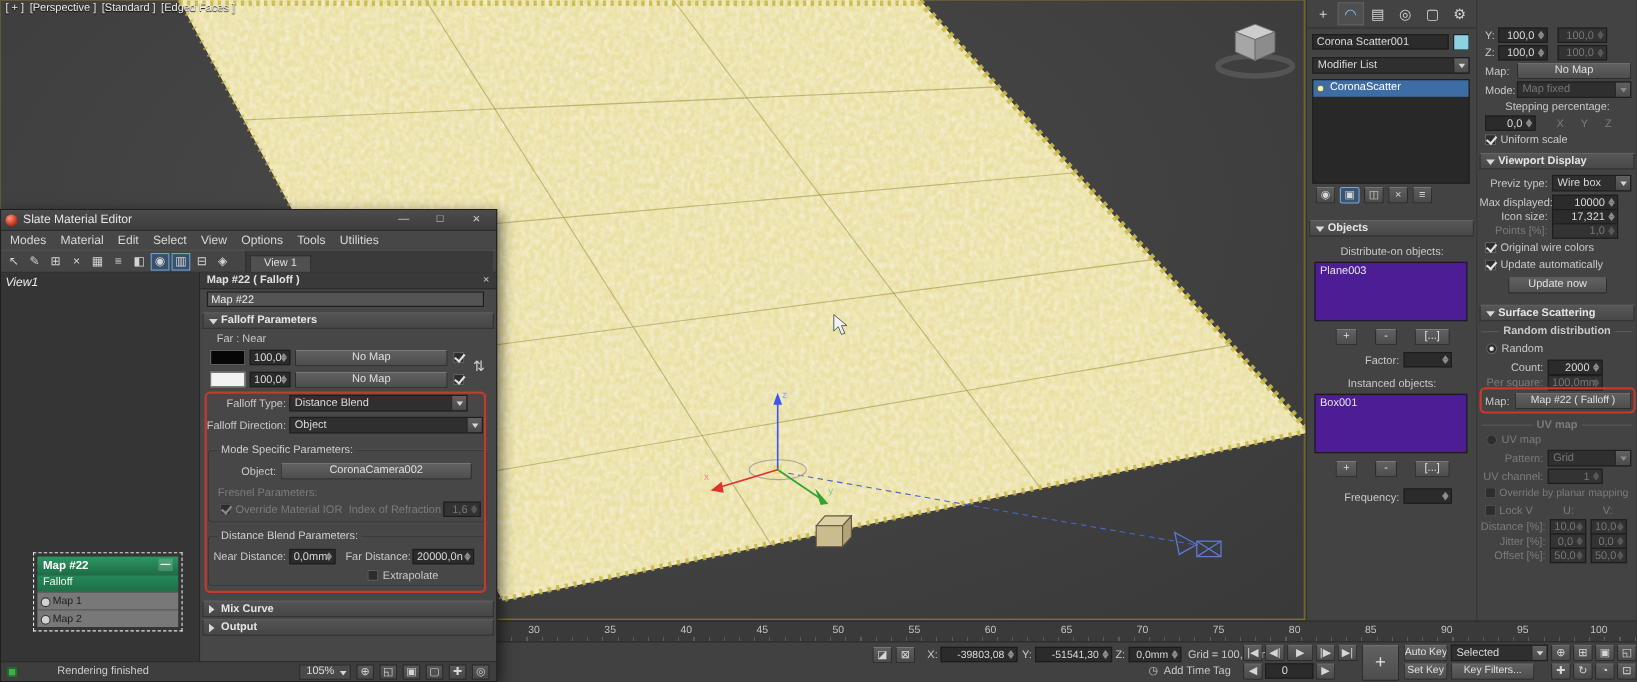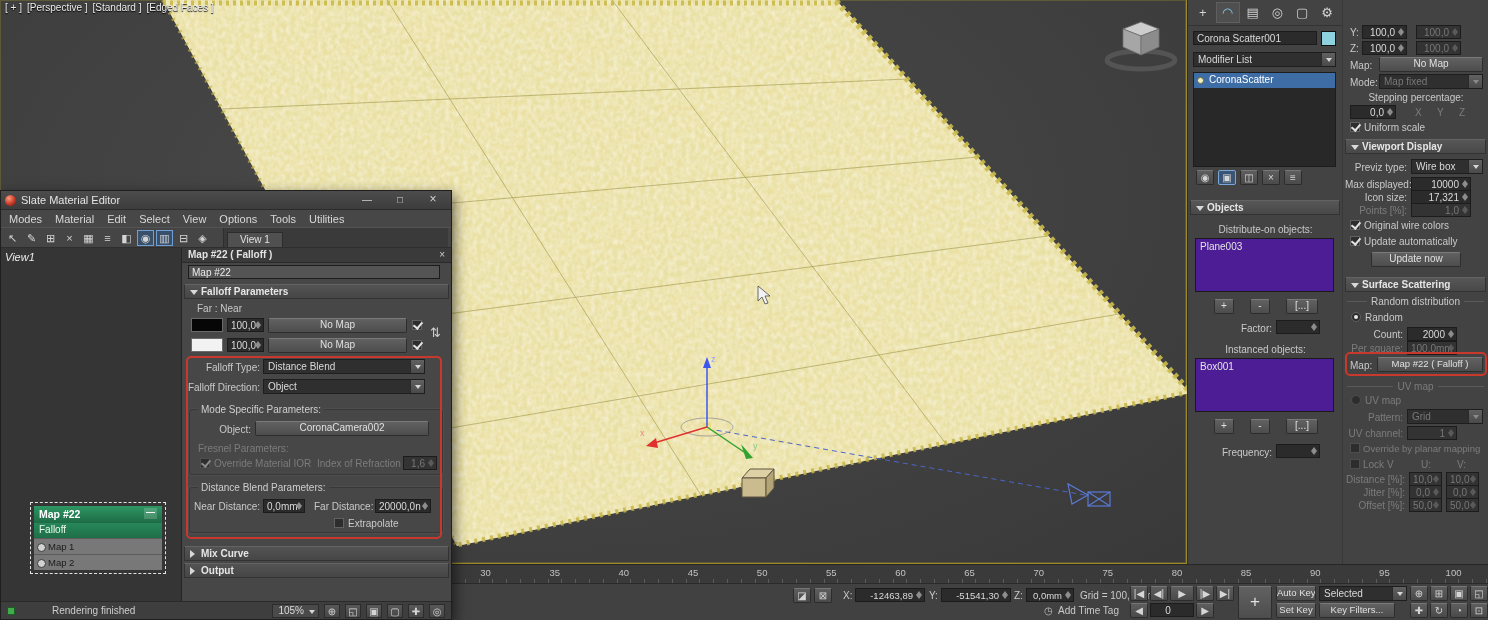--- a/index.html
+++ b/index.html
@@ -29,21 +29,21 @@
   .rb { position:absolute; width:10px; height:10px; border-radius:50%; background:#2d2d2d; border:1px solid #616161; }
   .rb.on::after { content:""; position:absolute; left:2px; top:2px; width:4px; height:4px; border-radius:50%; background:#e8e8e8; }
   .rb.dimr { border-color:#4d4d4d; }
   .roll { position:absolute; left:2px; right:2px; height:15px; background:linear-gradient(#575757,#484848); border:1px solid #333; border-top-color:#636363; font-size:10px; font-weight:bold; color:#e6e6e6; line-height:13px; padding-left:16px; white-space:nowrap; overflow:hidden; }
   .tri { position:absolute; left:5px; top:5px; width:0; height:0; border-left:4px solid transparent; border-right:4px solid transparent; border-top:5px solid #d8d8d8; }
   .tri.r { border-top:4px solid transparent; border-bottom:4px solid transparent; border-left:5px solid #d8d8d8; border-right:none; top:3px; }
   .grp { position:absolute; border:1px solid #383838; border-radius:3px; box-shadow:0 0 0 1px rgba(255,255,255,0.04); }
   .grp-t { position:absolute; top:-6px; left:8px; padding:0 3px; font-size:10px; color:#cfcfcf; white-space:nowrap; }
   .annot { position:absolute; border:2px solid #c8392b; border-radius:5px; z-index:40; pointer-events:none; }
   .chip { position:absolute; width:18px; height:15px; background:linear-gradient(#5e5e5e,#4a4a4a); border:1px solid #2c2c2c; border-top-color:#767676; color:#d6d6d6; text-align:center; line-height:13px; font-size:10px; border-radius:2px; }
-  .seplbl { position:absolute; left:4px; right:4px; display:flex; align-items:center; gap:4px; font-size:10px; color:#c9c9c9; }
+  .seplbl { position:absolute; left:4px; right:4px; display:flex; align-items:center; gap:4px; font-size:10px; color:#c9c9c9;font-weight:bold; }
   .seplbl::before, .seplbl::after { content:""; flex:1; height:1px; background:#5a5a5a; }
   .list { position:absolute; background:#4c1d95; border:1px solid #191919; overflow:hidden; }
   .list-item { font-size:10px; color:#e4e4e4; padding:2px 4px; white-space:nowrap; }
 
   
   .viewport { position:absolute; left:0; top:0; width:1187px; height:564px;
     background: radial-gradient(ellipse at 45% 35%, #4b4b4b 0%, #414141 55%, #393939 100%);
     border-right:1px solid #9c8a2a; border-bottom:1px solid #9c8a2a;
     box-shadow: inset 0 0 0 1px rgba(156,138,42,0.35); z-index:1; }
   .vp-label { position:absolute; left:5px; top:2px; display:flex; gap:5px; z-index:3; }
@@ -206,21 +206,21 @@
     <div class="tl-cell">90</div>
     <div class="tl-cell">95</div>
     <div class="tl-cell">100</div>
   </div>
 
   <div class="statusbar">
     <div class="chip" style="left:793px; top:4px;">◪</div>
     <div class="chip" style="left:814px; top:4px;">⊠</div>
 
     <span class="lbl" style="left:843px; top:6px;">X:</span>
-    <div class="fld ra spin" style="left:855px; top:4px; width:70px; font-size:9.5px;">-12463,89</div>
+    <div class="fld ra spin" style="left:855px; top:4px; width:70px; font-size:9.5px;">-39803,08</div>
     <span class="lbl" style="left:929px; top:6px;">Y:</span>
     <div class="fld ra spin" style="left:941px; top:4px; width:70px; font-size:9.5px;">-51541,30</div>
     <span class="lbl" style="left:1014px; top:6px;">Z:</span>
     <div class="fld ra spin" style="left:1026px; top:4px; width:48px; font-size:9.5px;">0,0mm</div>
     <span class="lbl" style="left:1080px; top:6px;">Grid = 100,0mm</span>
 
     <span class="lbl" style="left:1044px; top:21px; color:#bdbdbd;">◷</span>
     <span class="lbl" style="left:1058px; top:21px;">Add Time Tag</span>
 
     <div class="chip" style="left:1130px; top:2px;">|◀</div>
@@ -465,21 +465,21 @@
 
           <div class="abs" style="left:9px; top:75px; width:32px; height:14px; background:#f2f2f2; border:1px solid #6a6a6a;"></div>
           <div class="fld ra spin" style="left:45px; top:75px; width:37px;">100,0</div>
           <div class="btn" style="left:86px; top:75px; width:139px;">No Map</div>
           <span class="cb on" style="left:230px; top:77px;"></span>
           <span class="swap" style="left:248px; top:62px;">⇅</span>
 
           <span class="lbl" style="left:0; top:99px; width:78px; text-align:right;">Falloff Type:</span>
           <div class="dd" style="left:81px; top:96px; width:162px;">Distance Blend</div>
           <span class="lbl" style="left:0; top:119px; width:78px; text-align:right;">Falloff Direction:</span>
-          <div class="dd" style="left:81px; top:116px; width:162px;">Object</div>
+          <div class="dd" style="left:81px; top:116px; width:176px;">Object</div>
 
           <div class="grp" style="left:7px; top:146px; width:254px; height:66px;">
             <span class="grp-t" style="background:#474747;">Mode Specific Parameters:</span>
           </div>
           <span class="lbl" style="left:24px; top:161px; width:45px; text-align:right;">Object:</span>
           <div class="btn" style="left:73px; top:158px; width:174px;">CoronaCamera002</div>
           <span class="lbl dim" style="left:16px; top:180px;">Fresnel Parameters:</span>
           <span class="cb on dimc" style="left:18px; top:195px;"></span>
           <span class="lbl dim" style="left:32px; top:195px;">Override Material IOR</span>
           <span class="lbl dim" style="left:135px; top:195px;">Index of Refraction</span>

